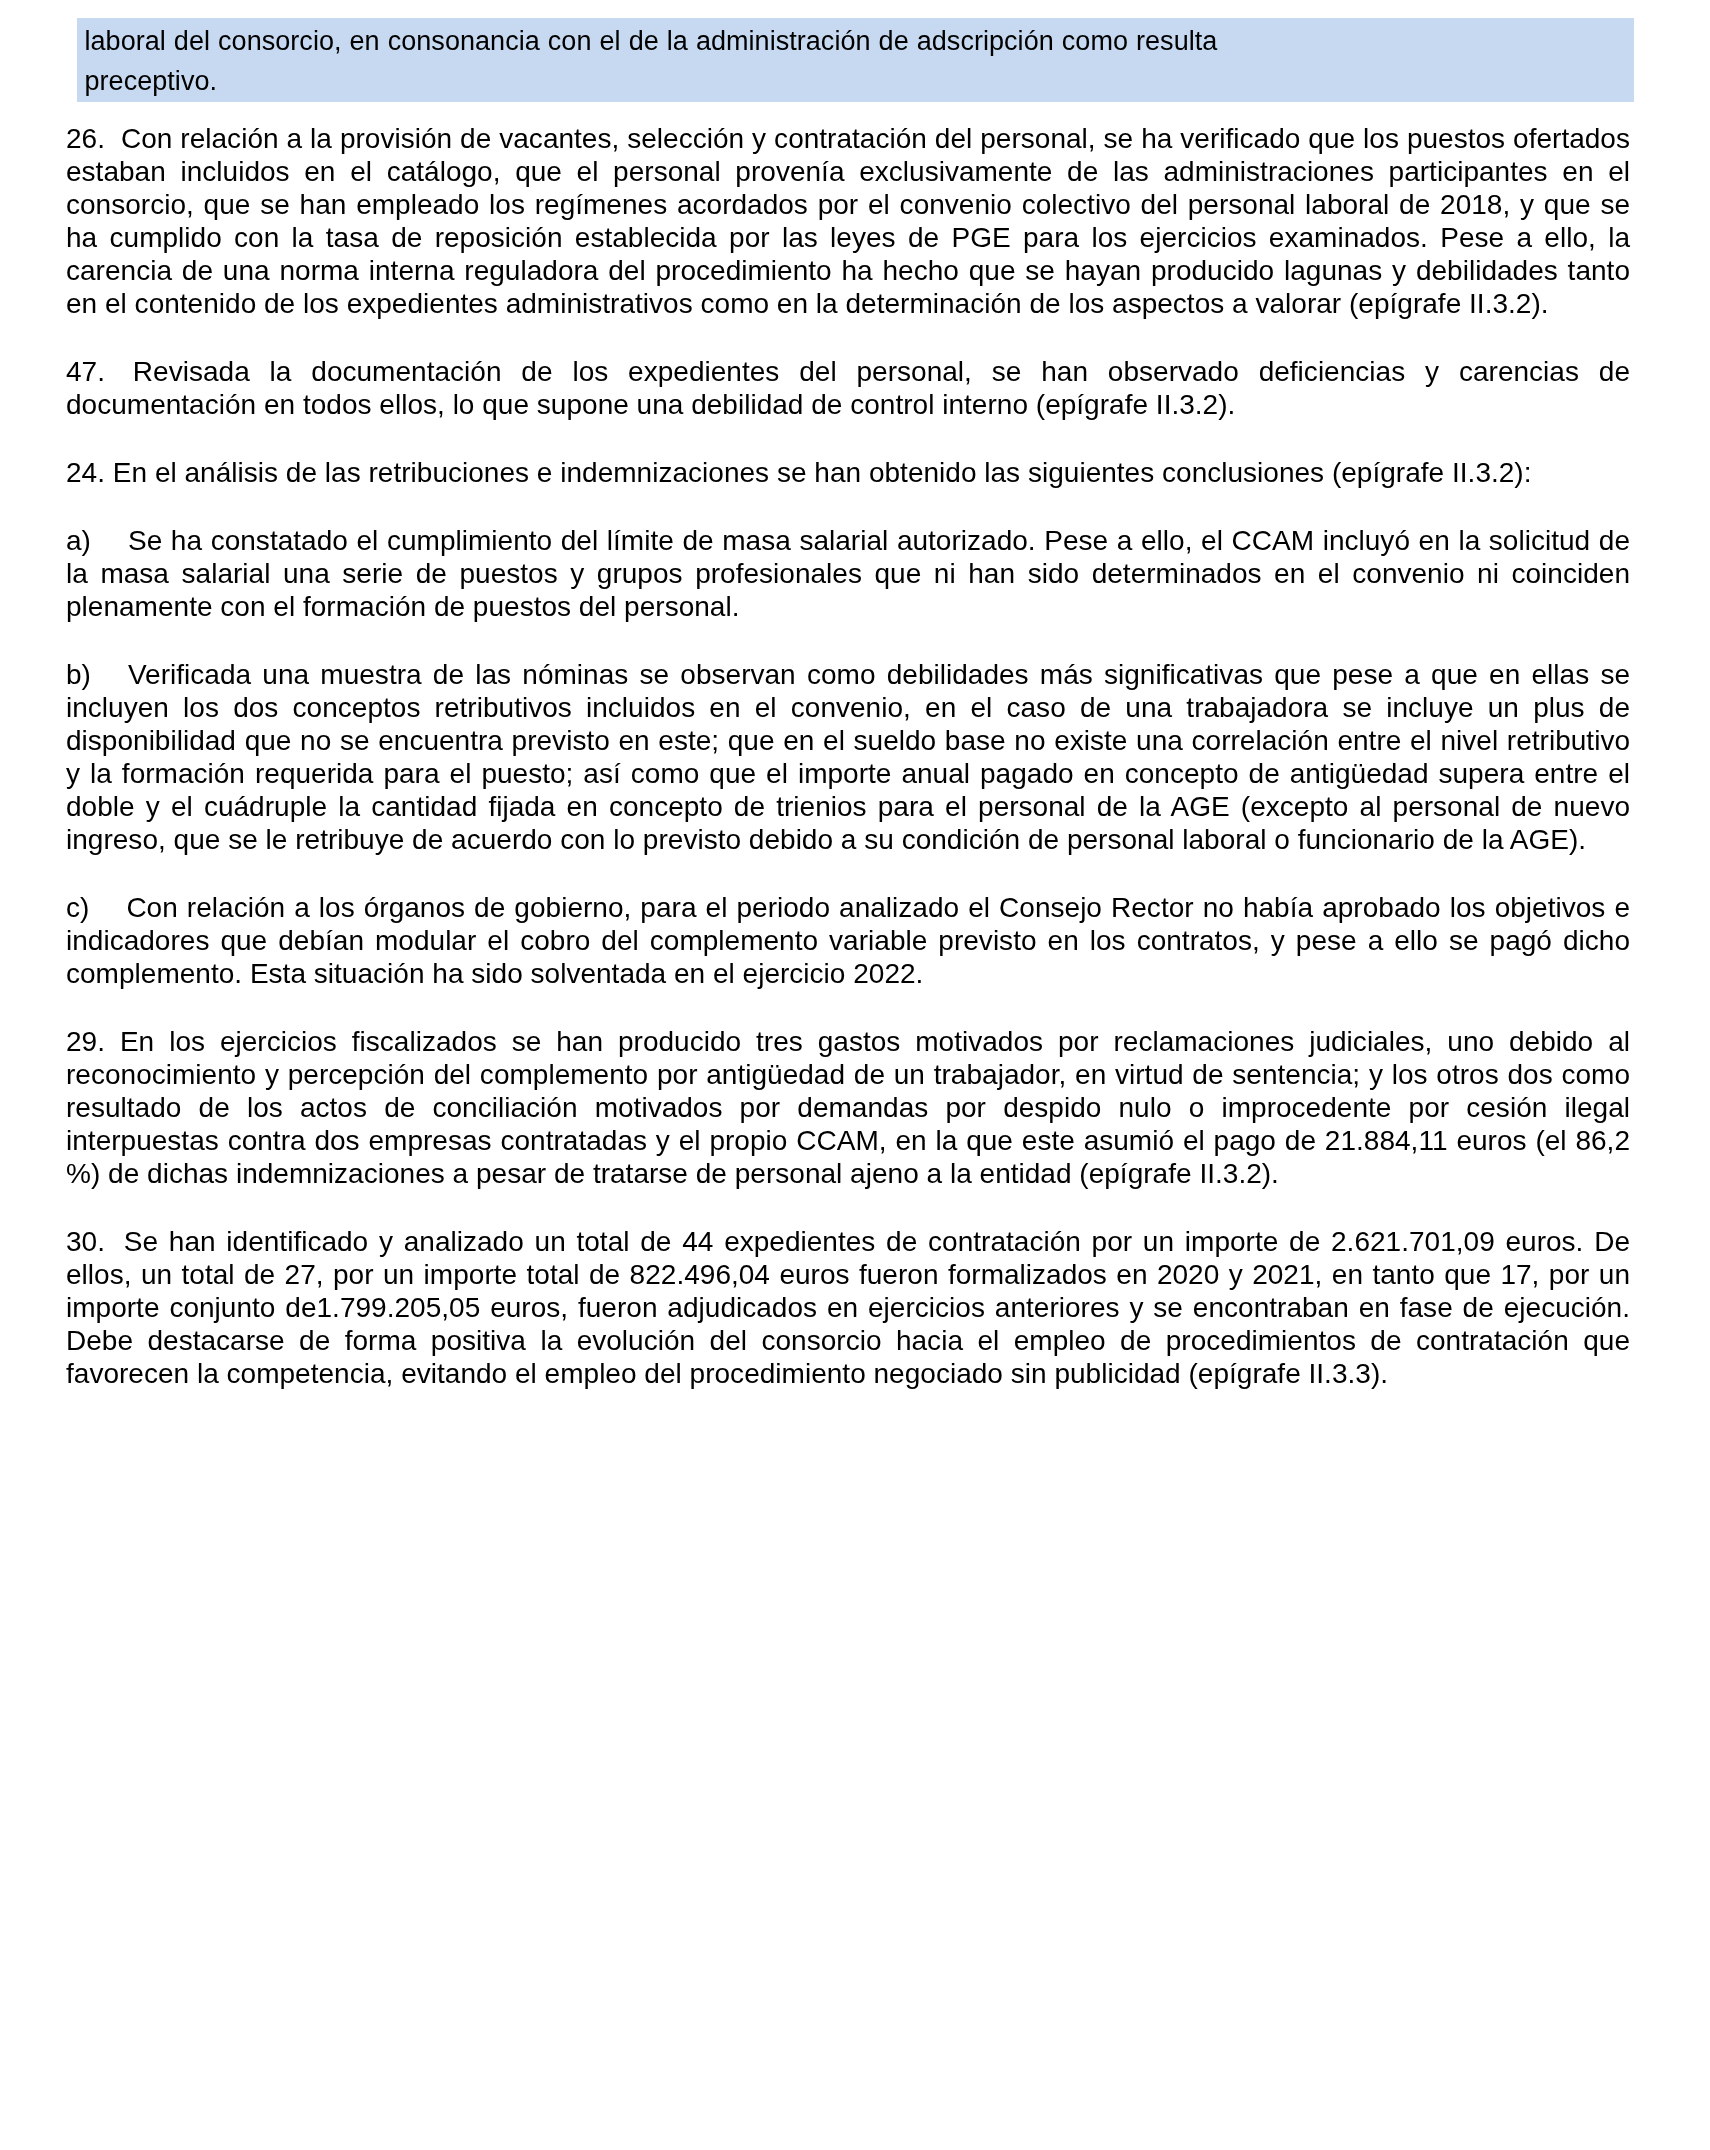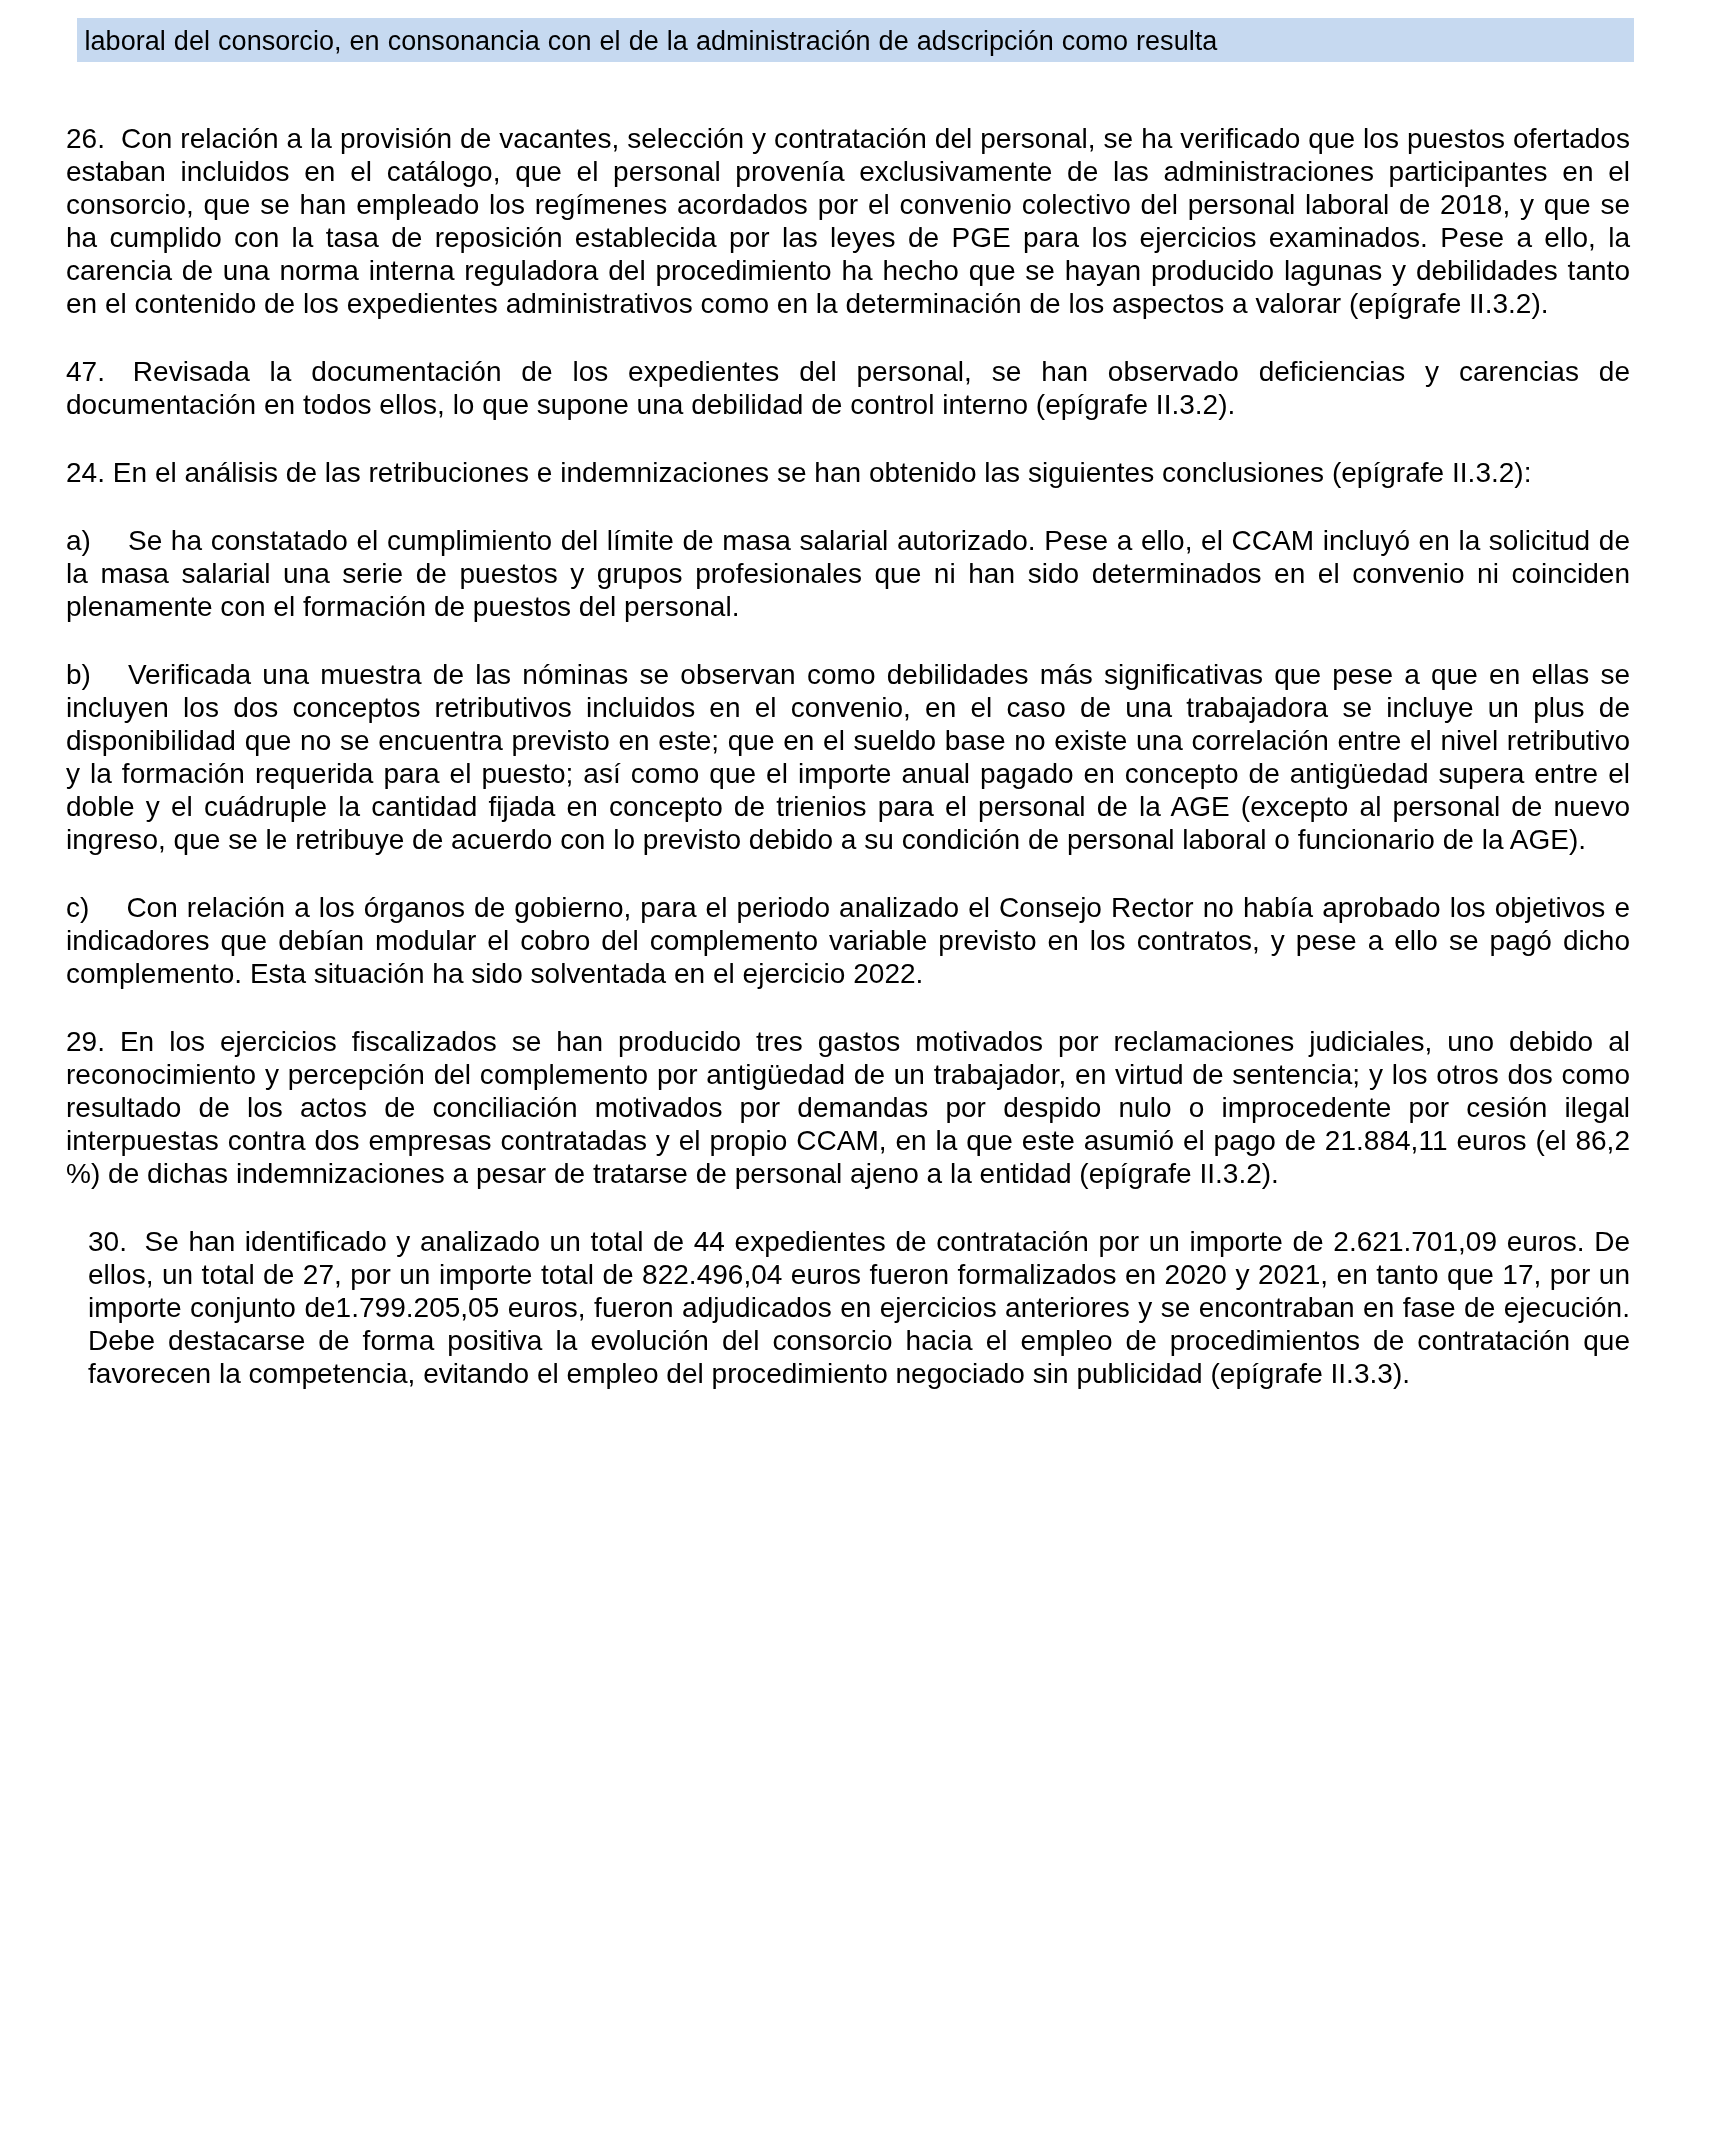--- a/index.html
+++ b/index.html
@@ -59,39 +59,39 @@
     margin: 0 0 35px 0;
     font-size: 28px;
     line-height: 33px;
     text-align: justify;
     text-justify: inter-word;
     letter-spacing: 0.02px;
     hyphens: none;
   }
   p.para:last-child {
     margin-bottom: 0;
-    margin-left: 22px;
   }
   .tab-gap {
     display: inline-block;
     width: 37px;
   }
   .num-gap {
     display: inline-block;
     width: 8px;
   }
 </style>
 </head>
 <body>
 
 <div class="page">
   <div class="content">
 
     <div class="highlight-block">
       <p>laboral del consorcio, en consonancia con el de la administración de adscripción como resulta</p>
+      <p>preceptivo.</p>
     </div>
 
     <div class="body-text">
 
       <p class="para"><span>26.</span><span class="num-gap"></span> <span>Con relación a la provisión de vacantes, selección y contratación del personal, se ha verificado que los puestos ofertados estaban incluidos en el catálogo, que el personal provenía exclusivamente de las administraciones participantes en el consorcio, que se han empleado los regímenes acordados por el convenio colectivo del personal laboral de 2018, y que se ha cumplido con la tasa de reposición establecida por las leyes de PGE para los ejercicios examinados. Pese a ello, la carencia de una norma interna reguladora del procedimiento ha hecho que se hayan producido lagunas y debilidades tanto en el contenido de los expedientes administrativos como en la determinación de los aspectos a valorar (epígrafe II.3.2).</span></p>
 
       <p class="para"><span>47.</span><span class="num-gap"></span> <span>Revisada la documentación de los expedientes del personal, se han observado deficiencias y carencias de documentación en todos ellos, lo que supone una debilidad de control interno (epígrafe II.3.2).</span></p>
 
       <p class="para"><span>24.</span> <span>En el análisis de las retribuciones e indemnizaciones se han obtenido las siguientes conclusiones (epígrafe II.3.2):</span></p>
 

